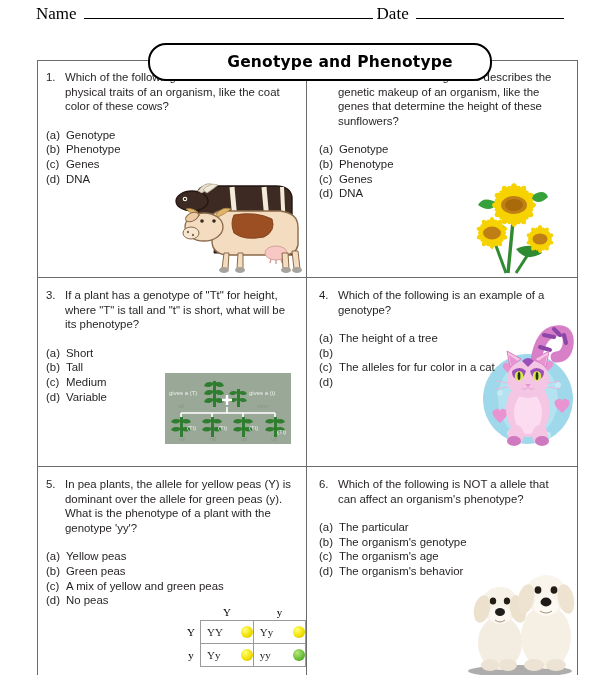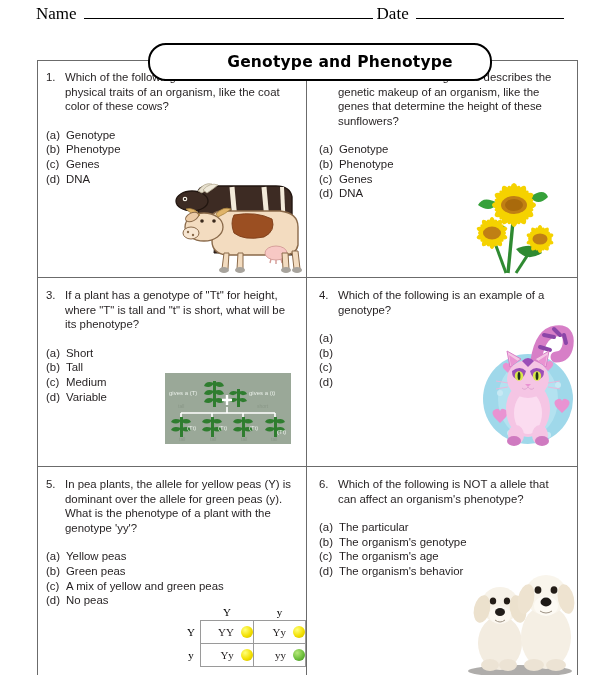--- a/index.html
+++ b/index.html
@@ -184,21 +184,21 @@
     font-size: 11px;
   }
   #punnett td.box {
     border: 1px solid #9a9a9a;
     width: 56px;
     height: 22px;
   }
   .pcell {
     display: flex;
     align-items: center;
-    justify-content: flex-end;
+    justify-content: space-between;
     gap: 7px;
     padding-left: 6px;
   }
   .pea {
     width: 12px;
     height: 12px;
     border-radius: 50%;
     display: inline-block;
   }
   .pea.yellow { background: radial-gradient(circle at 35% 32%, #ffff7a 0%, #f3e000 55%, #c9b400 100%); }
@@ -489,26 +489,28 @@
   </div>
 
   <div class="cell row2 col2">
     <div class="q-head">
       <span class="q-num">4.</span>
       <span class="q-text">Which of the following is an example of a genotype?</span>
     </div>
     <div class="q-opts" style="width:178px;">
       <div class="q-opt">
         <span class="opt-key">(a)</span>
+        <span class="opt-val">The height of a tree</span>
       </div>
       <div class="q-opt">
         <span class="opt-key">(b)</span>
       </div>
       <div class="q-opt">
         <span class="opt-key">(c)</span>
+        <span class="opt-val">The alleles for fur color in a cat</span>
       </div>
       <div class="q-opt">
         <span class="opt-key">(d)</span>
       </div>
     </div>
 
     <div class="art" id="catArt">
       <svg viewBox="0 0 100 127" width="100" height="127" xmlns="http://www.w3.org/2000/svg">
         <circle cx="50" cy="78" r="45" fill="#9fd8ea"></circle>
         <ellipse cx="50" cy="78" rx="30" ry="38" fill="#b3e2f0"></ellipse>

